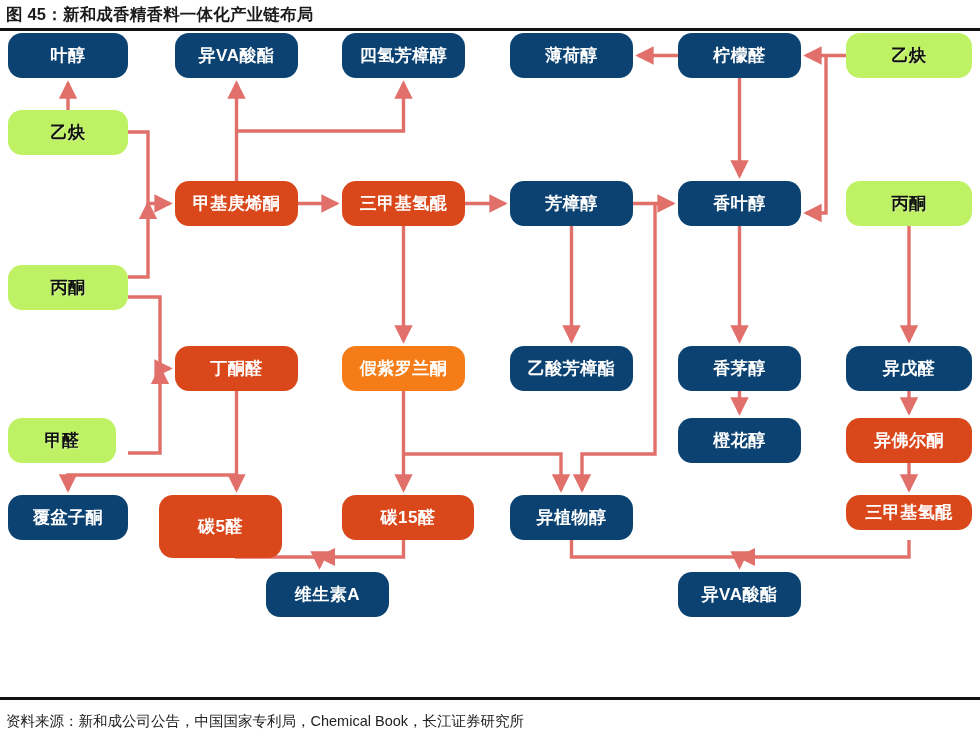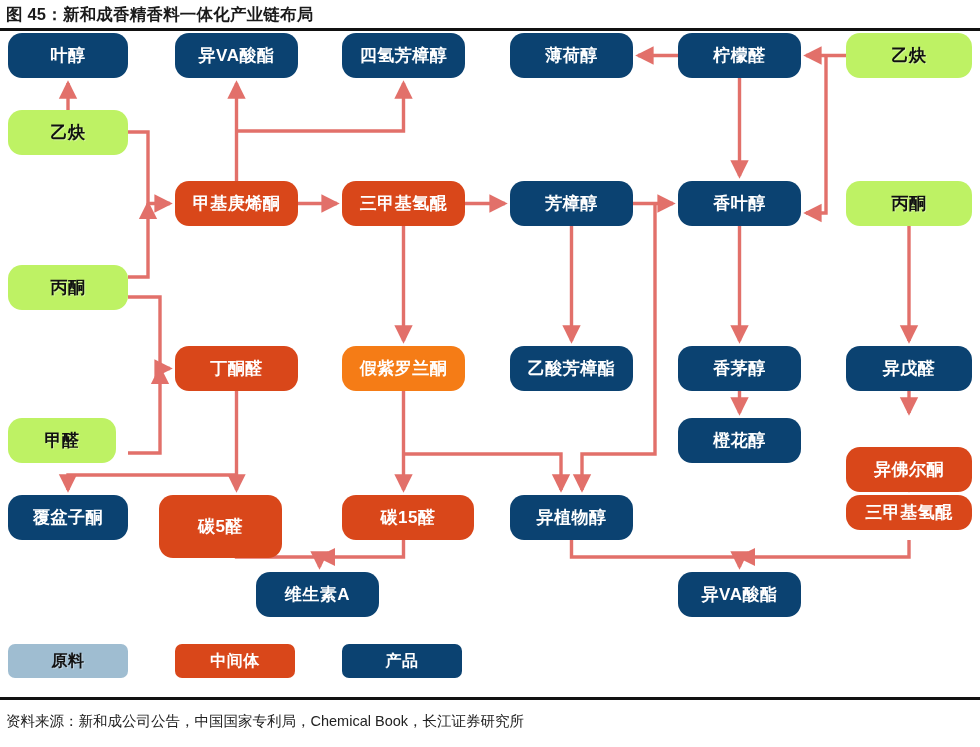--- a/index.html
+++ b/index.html
@@ -232,54 +232,43 @@
         </div>
         <div class="node product" style="left: 846px; top: 317px; width: 126px; height: 45px;">
           <span>异戊醛</span>
         </div>
         <div class="node raw" style="left: 8px; top: 389px; width: 108px; height: 45px;">
           <span>甲醛</span>
         </div>
         <div class="node product" style="left: 678px; top: 389px; width: 123px; height: 45px;">
           <span>橙花醇</span>
         </div>
-        <div class="node inter" style="left: 846px; top: 389px; width: 126px; height: 45px; margin-top: 29px;">
+        <div class="node inter" style="left: 846px; top: 389px; width: 126px; height: 45px;">
           <span>异佛尔酮</span>
         </div>
         <div class="node product" style="left: 8px; top: 466px; width: 120px; height: 45px;">
           <span>覆盆子酮</span>
         </div>
         <div class="node inter" style="left: 159px; top: 466px; width: 123px; height: 63px;">
           <span>碳5醛</span>
         </div>
         <div class="node inter" style="left: 342px; top: 466px; width: 132px; height: 45px;">
           <span>碳15醛</span>
         </div>
         <div class="node product" style="left: 510px; top: 466px; width: 123px; height: 45px;">
           <span>异植物醇</span>
         </div>
         <div class="node inter" style="left: 846px; top: 466px; width: 126px; height: 35px;">
           <span>三甲基氢醌</span>
         </div>
-        <div class="node product" style="left: 256px; top: 543px; width: 123px; height: 45px;">
+        <div class="node product" style="left: 266px; top: 543px; width: 123px; height: 45px;">
           <span>维生素A</span>
         </div>
         <div class="node product" style="left: 678px; top: 543px; width: 123px; height: 45px;">
           <span>异VA酸酯</span>
         </div>
       </div>
   </div>
 
-  <div class="legend" style="top:644px;">
-    <div class="legend-chip raw-chip" style="left:8px;background:#9fbdd1;color:#111;text-shadow:1px 1px 0 rgba(255,255,255,.35);">
-      <span>原料</span>
-    </div>
-    <div class="legend-chip" style="left:175px;background:#d9471a;color:#fff;">
-      <span>中间体</span>
-    </div>
-    <div class="legend-chip" style="left:342px;background:#0b4271;color:#fff;">
-      <span>产品</span>
-    </div>
-  </div>
 
   <div class="rule-bottom"></div>
   <div class="source">资料来源：新和成公司公告，中国国家专利局，Chemical Book，长江证券研究所</div>
 </div>
 
 </body></html>

